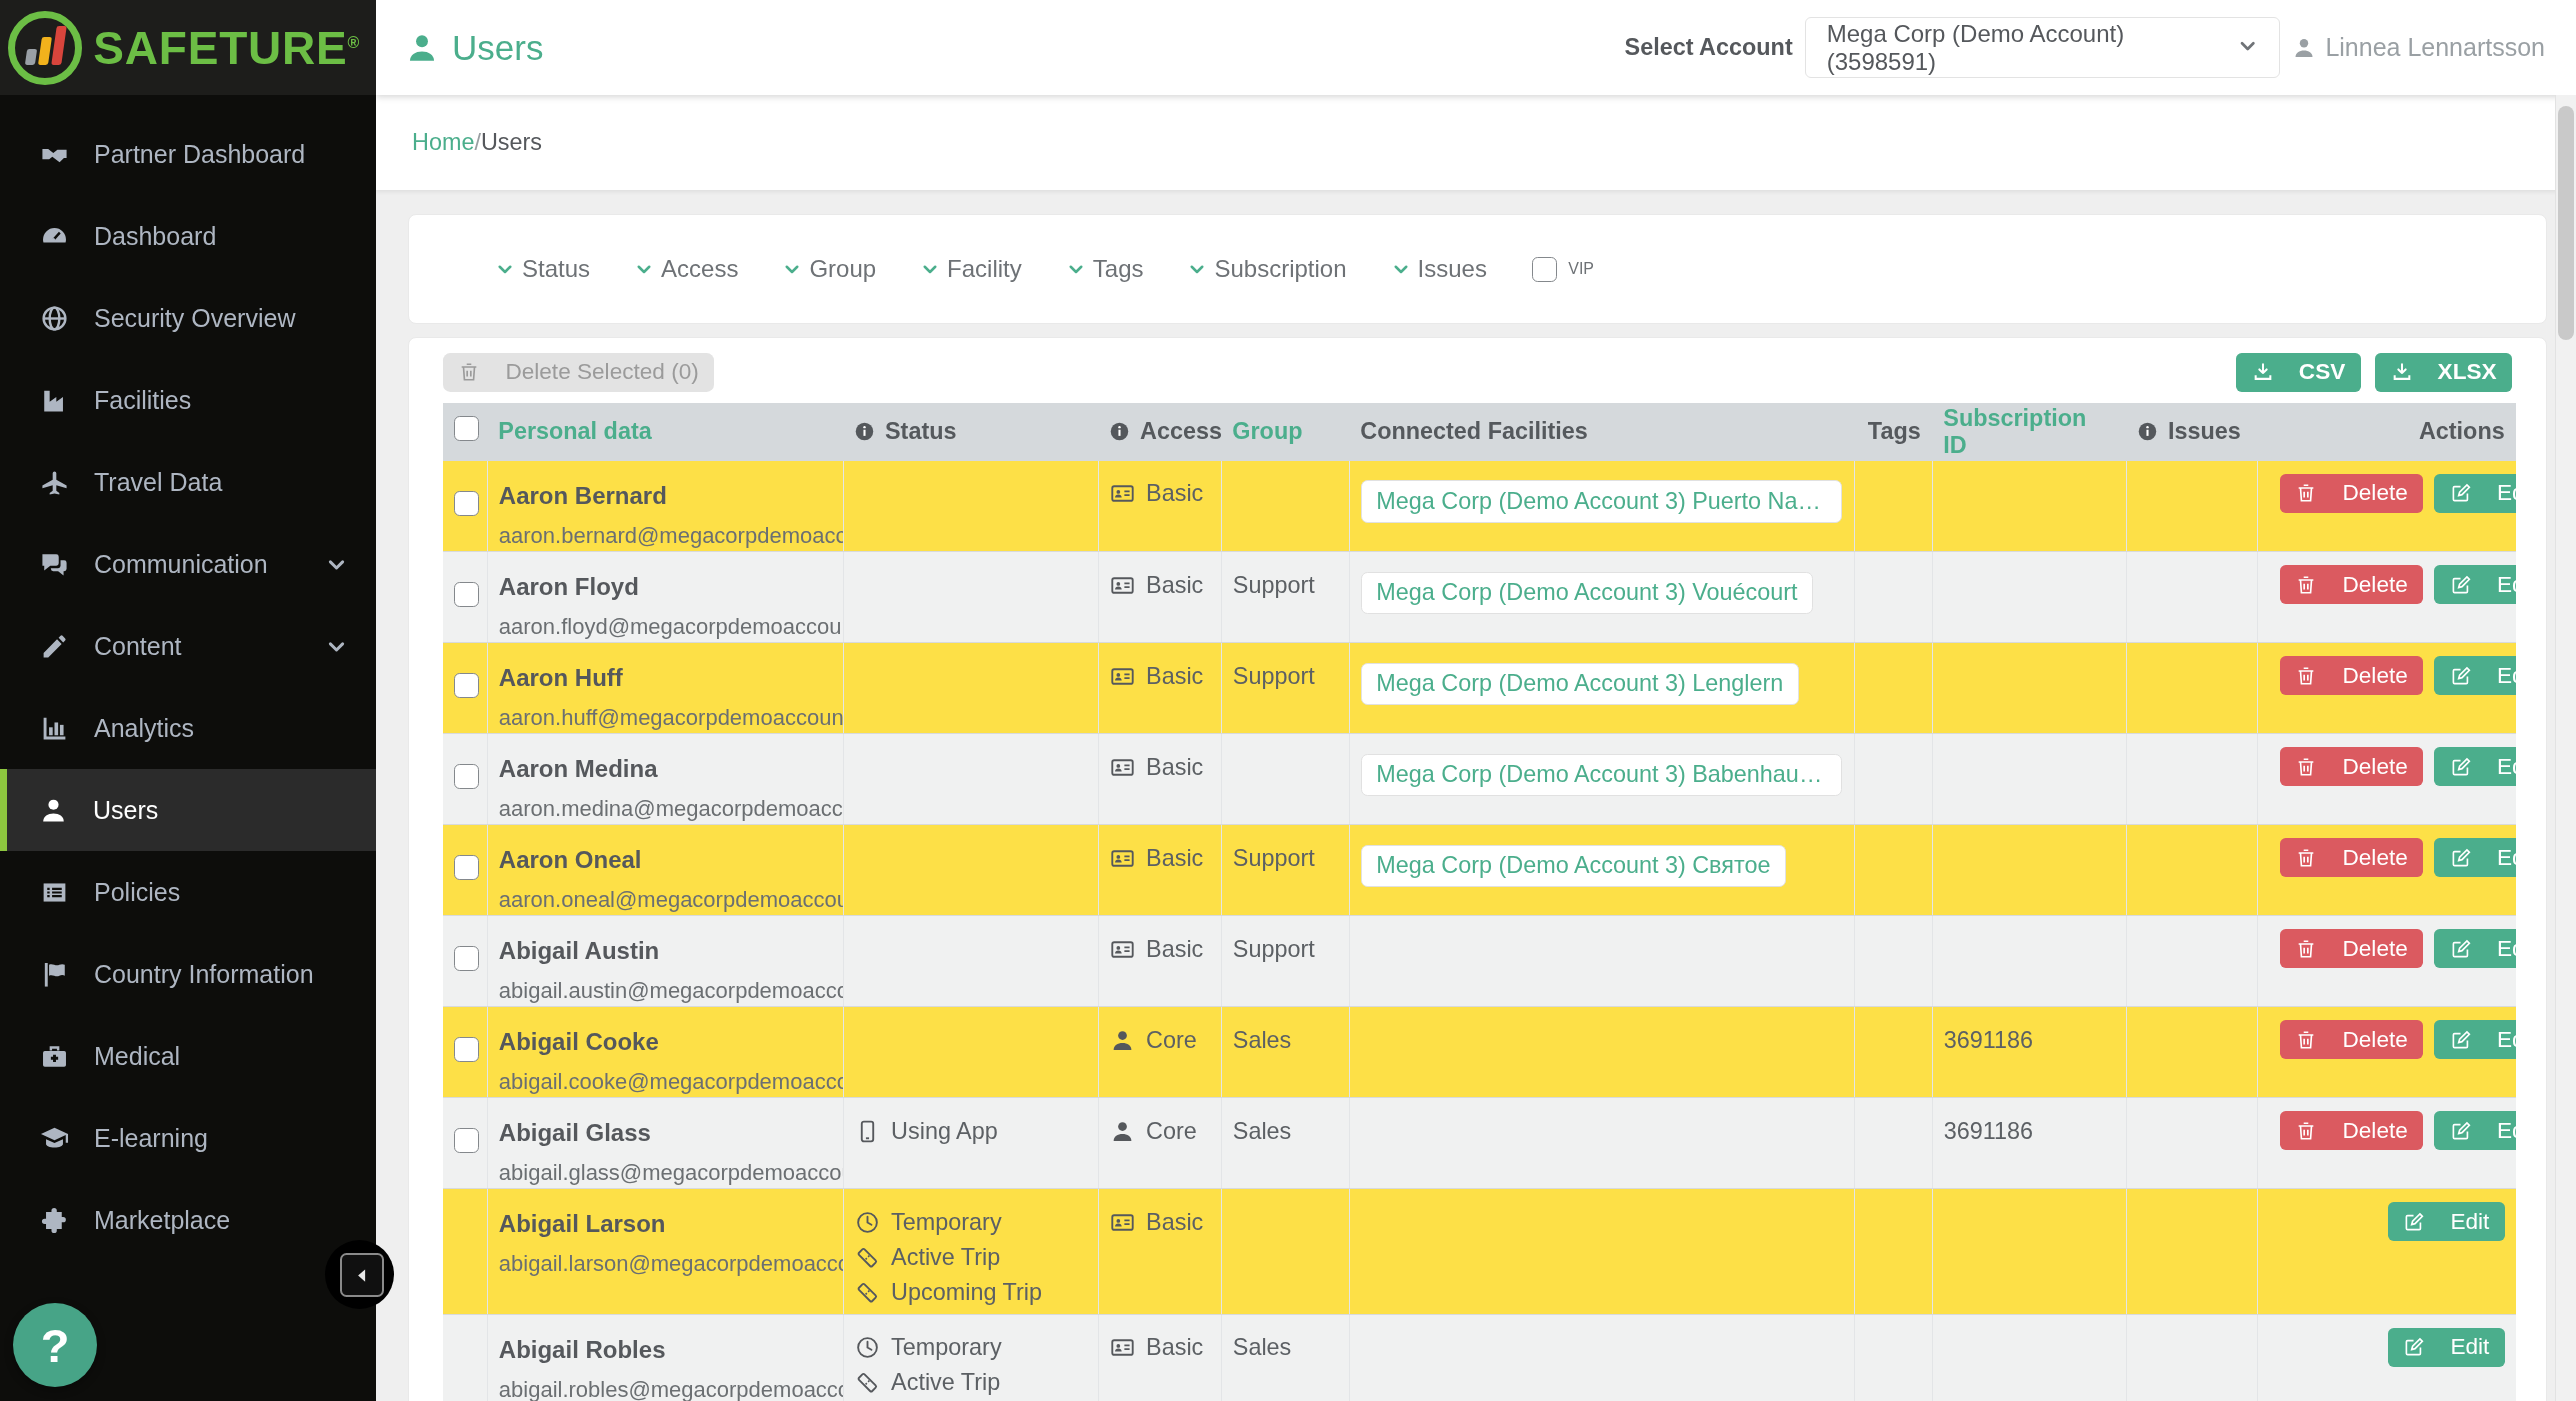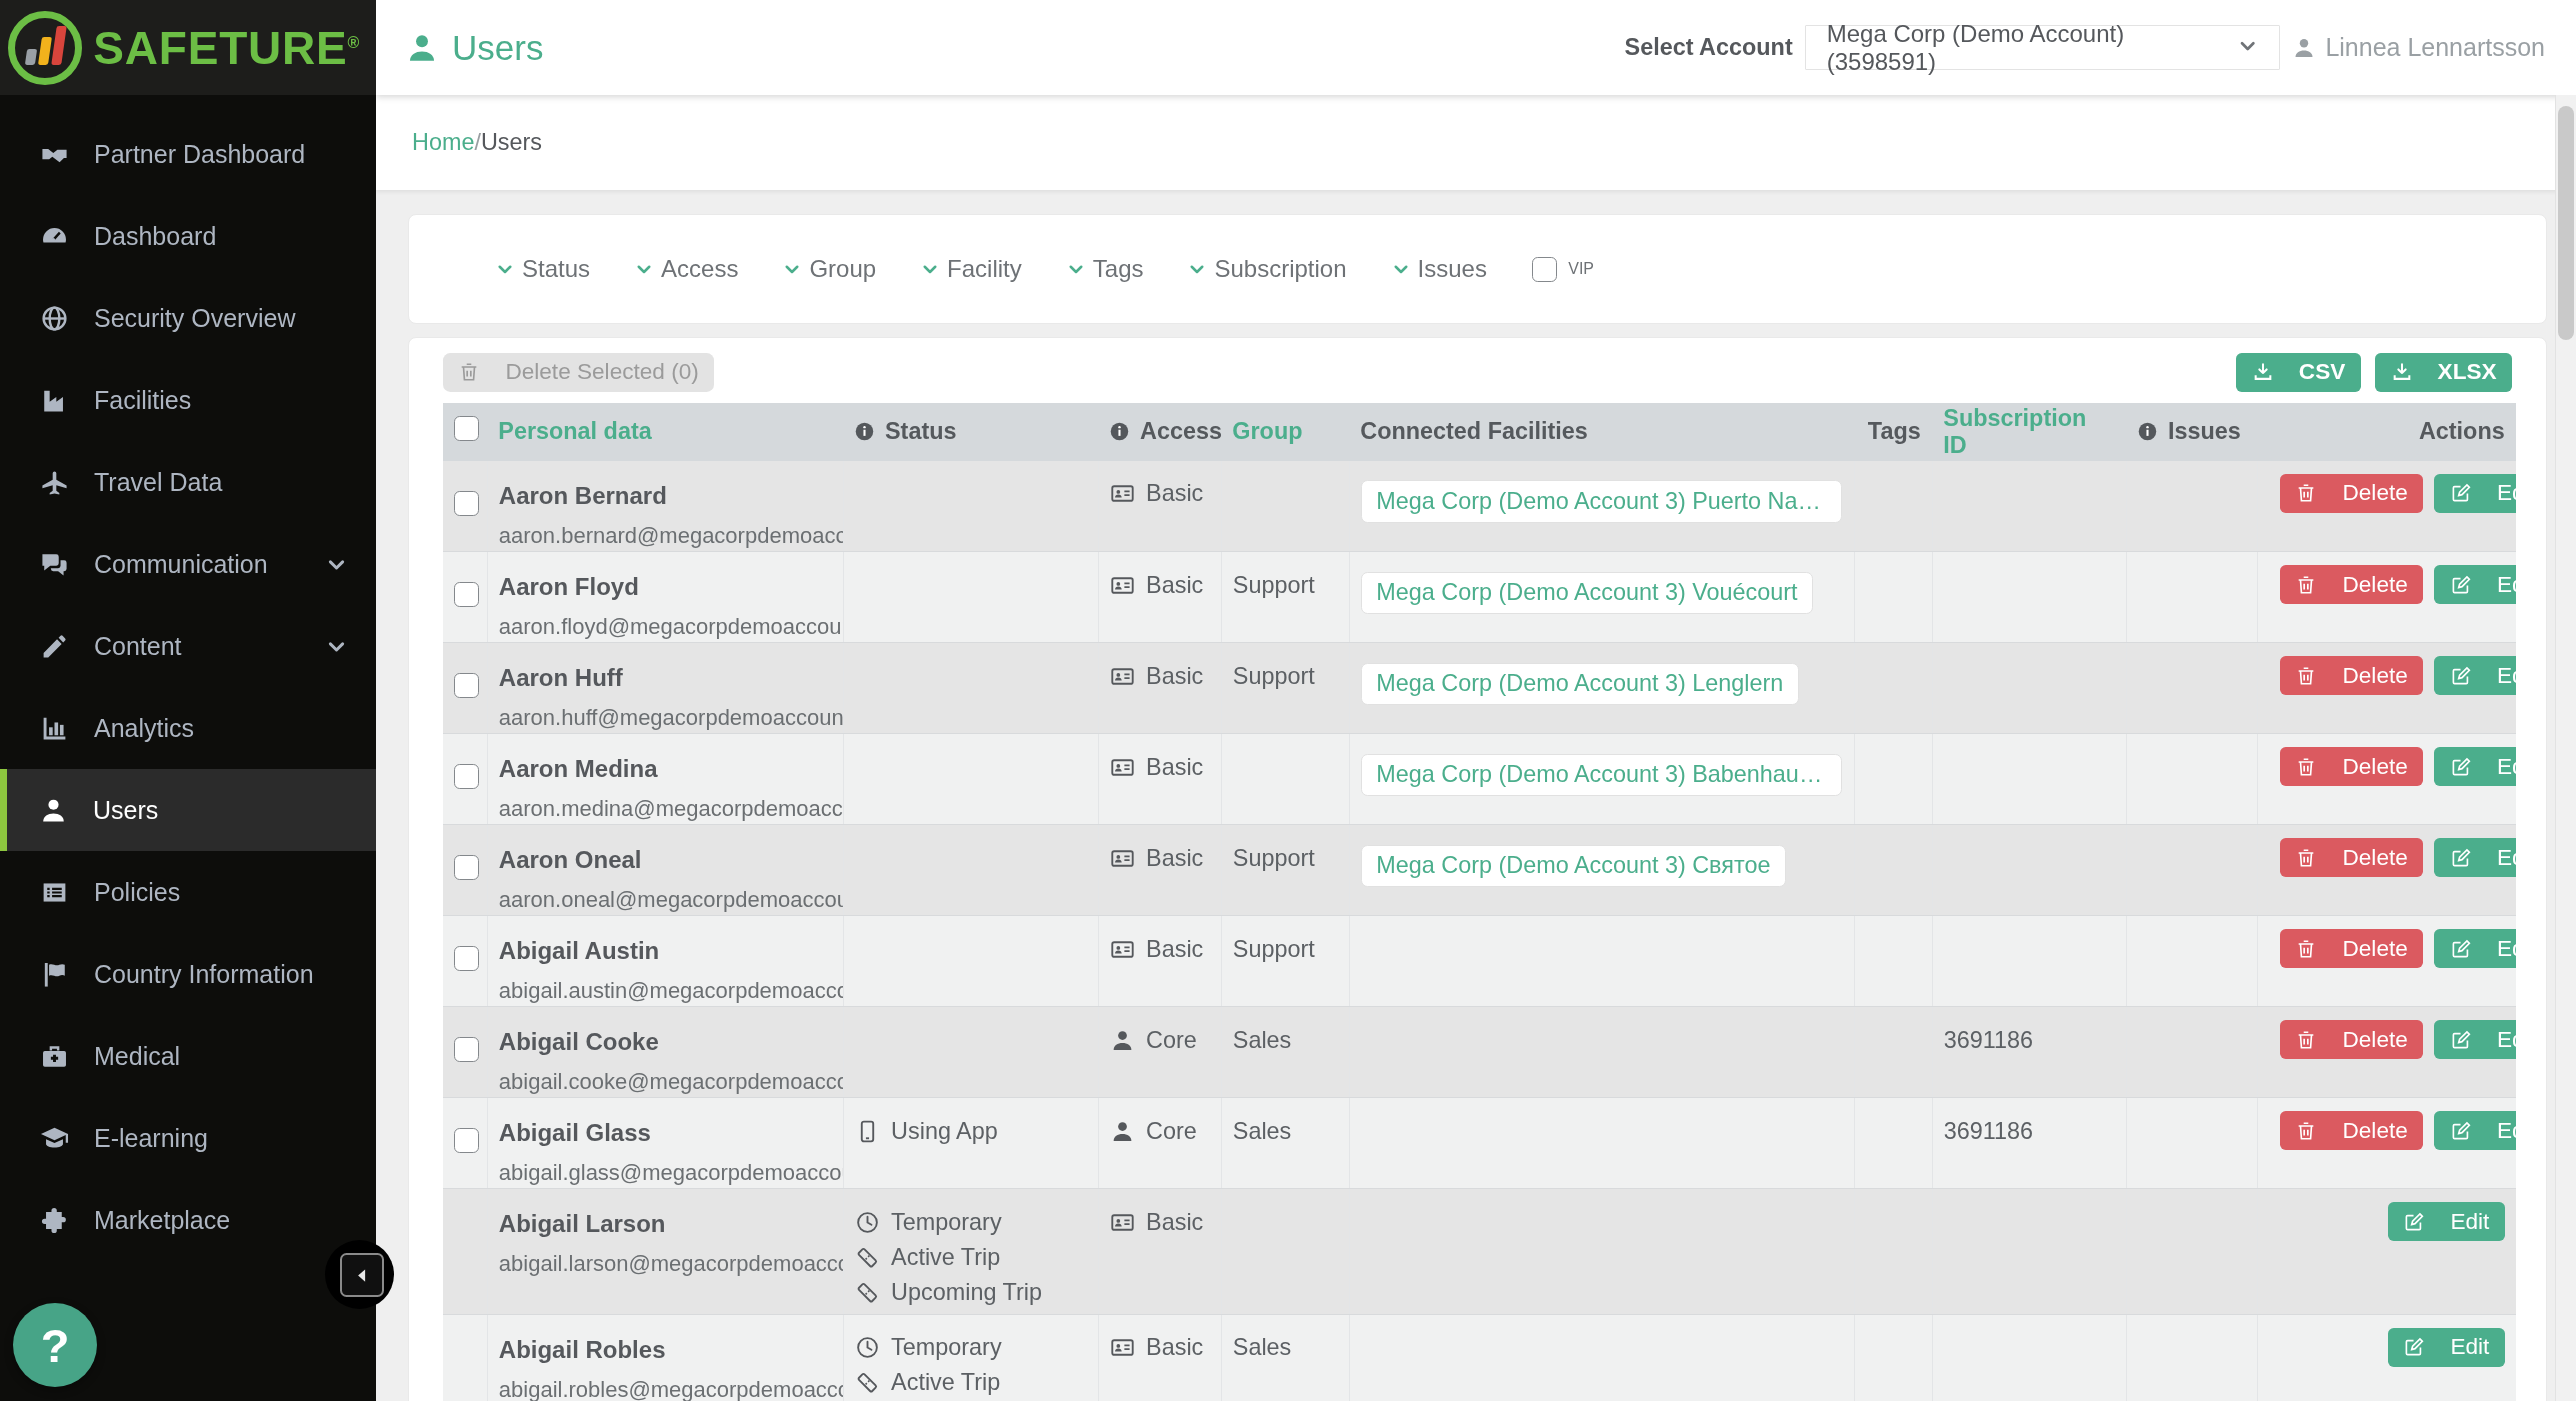--- a/index.html
+++ b/index.html
@@ -38,21 +38,21 @@
               box-shadow:0 3.2px 8px rgba(0,0,0,.35); }
 
   
   .topbar { position:absolute; left:376px; top:0; right:0; height:95px; background:#fff;
             box-shadow:0 2.4px 6.5px rgba(0,0,0,.16); display:flex; align-items:center;
             padding:0 31px 0 29px; z-index:5; }
   .page-title { display:flex; align-items:center; gap:13px; color:#4bae8c; font-size:35px; font-weight:500; }
   .page-title svg { width:34px; height:34px; }
   .topbar-right { margin-left:auto; display:flex; align-items:center; gap:12px; }
   .select-label { font-weight:700; color:#55585c; font-size:23.4px; }
-  .account-select { width:475px; height:45px; border:1.6px solid #e3e3e3; border-radius:1px; background:#fff;
+  .account-select { width:475px; height:61px; border:1.6px solid #e3e3e3; border-radius:6px; background:#fff;
                     display:flex; align-items:center; justify-content:space-between; padding:0 21px;
                     font-size:24px; color:#55585c; cursor:pointer; }
   .account-select .sel-chev svg { width:19.4px; height:19.4px; color:#707478; }
   .user-chip { display:flex; align-items:center; gap:9.7px; color:#9aa0a4; font-size:25px; }
   .user-chip svg { width:24px; height:24px; }
 
   
   .main { position:absolute; left:376px; top:95px; right:0; bottom:0; overflow:hidden; }
   .breadcrumb-bar { height:95px; background:#fff; display:flex; align-items:center; gap:0;
                     padding:0 36px; font-size:23.4px; box-shadow:0 1.6px 4px rgba(0,0,0,.07); }
@@ -94,21 +94,21 @@
   thead th .info-ic svg { width:21px; height:21px; }
   th.col-tags .hwrap { justify-content:flex-end; }
   th.col-actions .hwrap { justify-content:flex-end; }
 
   tbody td { border-right:0.8px solid #e3e5e7; border-bottom:0.8px solid #d8dadc; vertical-align:top;
              padding:19.4px 11.3px 0; font-size:23.4px; color:#5c6064; overflow:hidden; }
   tbody td:last-child { border-right:none;margin-left:44px; }
   tr.row-normal { height:91px; }
   tr.row-tall { height:116px; }
   tr.even { background:#f0f1f1; }
-  tr.odd { background:#e5e5e5; }
+  tr.odd { background:#fde047; }
   td.cb-cell { vertical-align:middle; padding-top:0; text-align:center; }
   .user-name { font-size:24px; font-weight:700; color:#55585c; margin:1.6px 0 13px; white-space:nowrap; }
   .user-email { font-size:22px; color:#6b6f72; white-space:nowrap; }
   .iline { display:flex; align-items:center; gap:11.3px; margin-bottom:8px; }
   .iline svg { width:25px; height:25px; color:#55585c; flex:none; }
   .chip { display:inline-block; border:1.6px solid #e1e1e1; border-radius:6.5px; padding:6.5px 14.5px 7.3px;
           color:#4bae8c; background:#fff; font-size:23.4px; max-width:100%; white-space:nowrap;
           overflow:hidden; text-overflow:ellipsis; cursor:pointer; }
   td.actions-cell { text-align:right; padding-top:13px; white-space:nowrap; }
   td.actions-cell .btn { margin-left:11.3px; }

